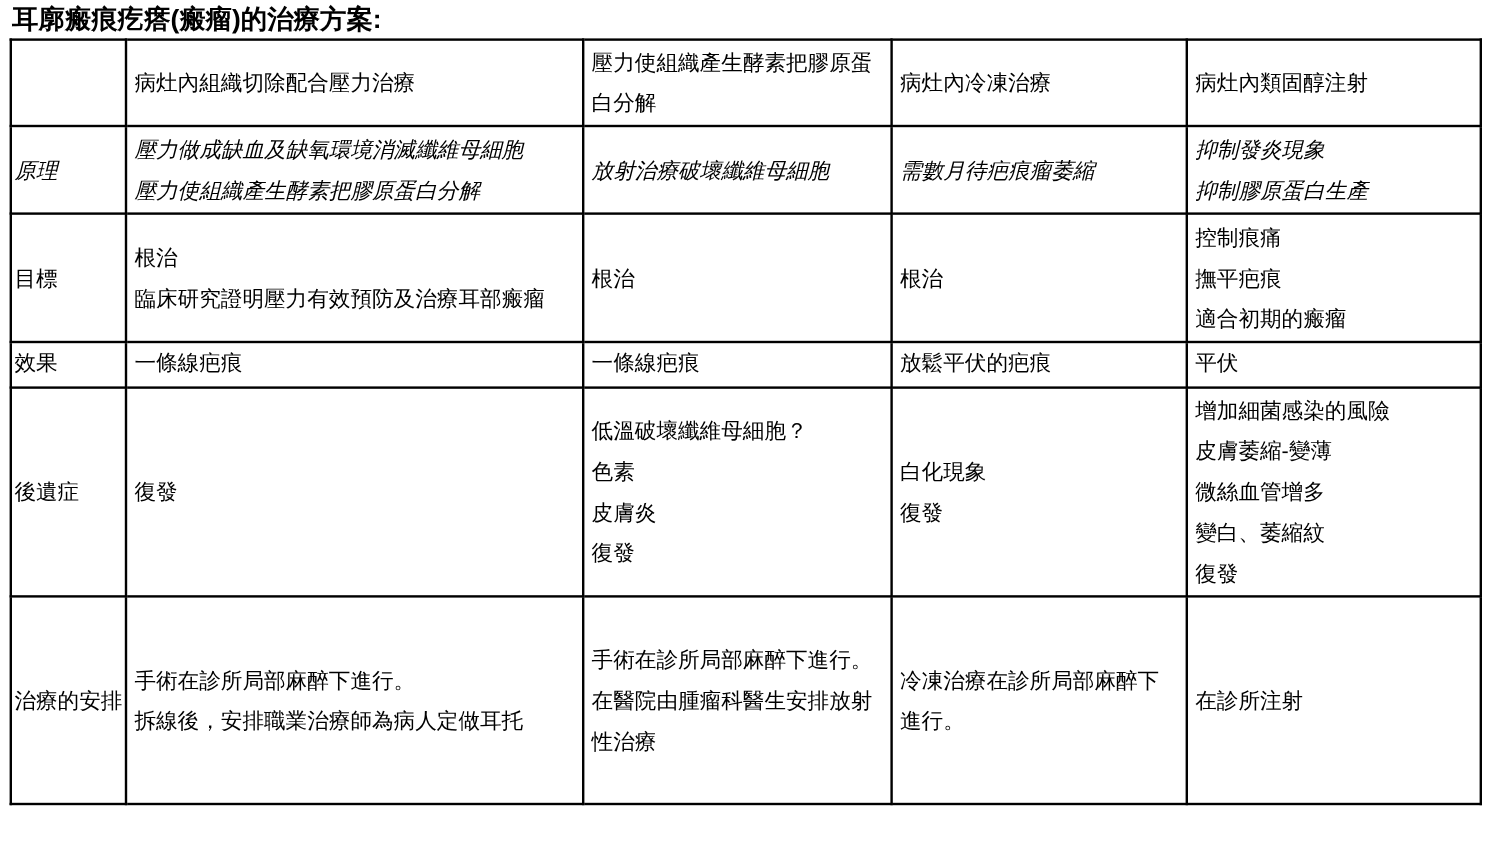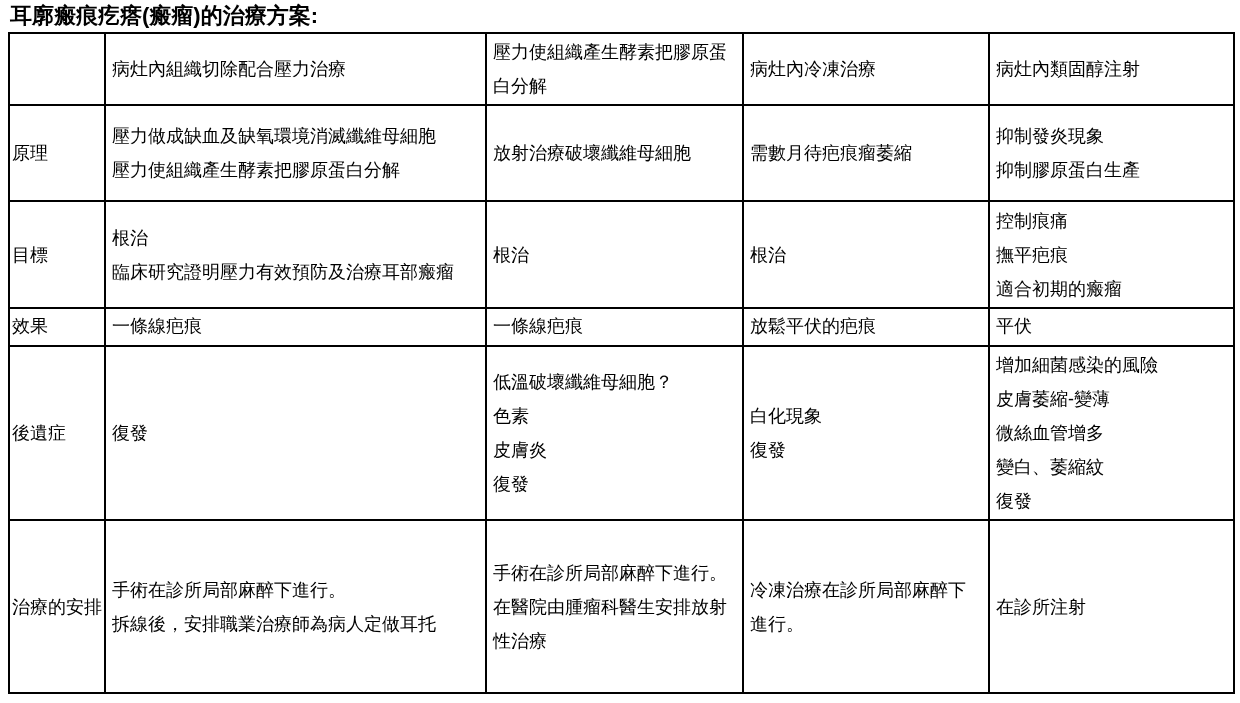--- a/index.html
+++ b/index.html
@@ -23,21 +23,21 @@
   col.c4 { width: 245px; }
   th, td {
     border: 2px solid #000000;
     font-weight: 400; font-size: 18px;
     text-align: left; vertical-align: middle;
     padding: 1px 6px;
   }
   th.row-label { padding: 1px 2px; white-space: nowrap; }
   .line { line-height: 34px; }
   thead tr { height: 70px; }
-  tbody tr:nth-child(1) { height: 96px; }
+  tbody tr:nth-child(1) { height: 73px; font-style: italic; }
   tbody tr:nth-child(2) { height: 107px; }
   tbody tr:nth-child(3) { height: 38px; font-family: Liberation Mono, monospace; }
   tbody tr:nth-child(4) { height: 72px; }
   tbody tr:nth-child(5) { height: 173px; }
   tbody tr:nth-child(6) { height: 110px; }
 </style>
 </head>
 <body>
 
 <div>

